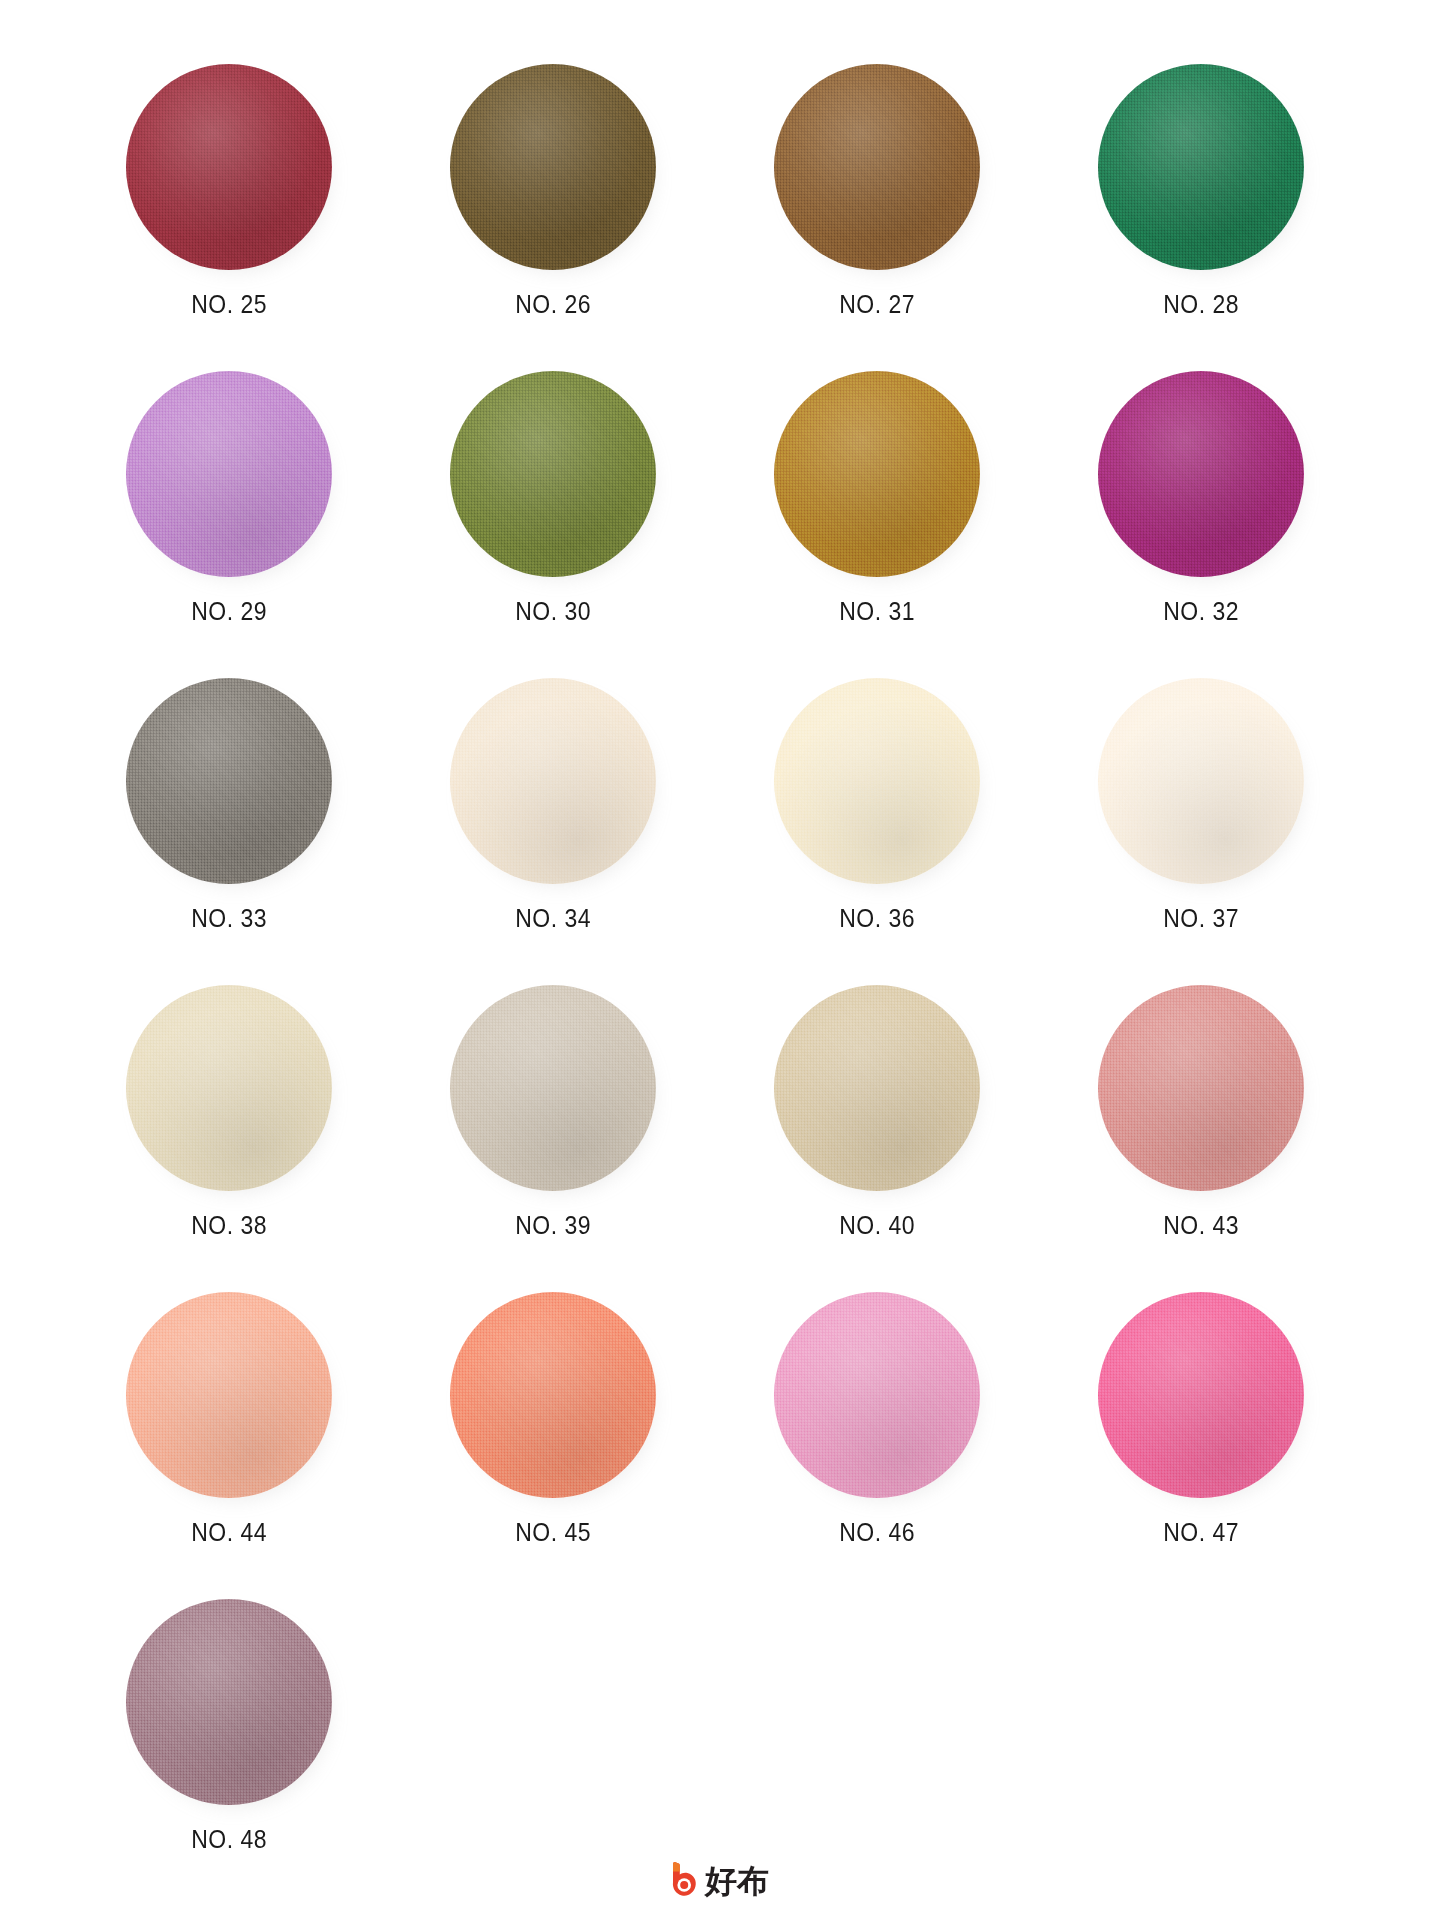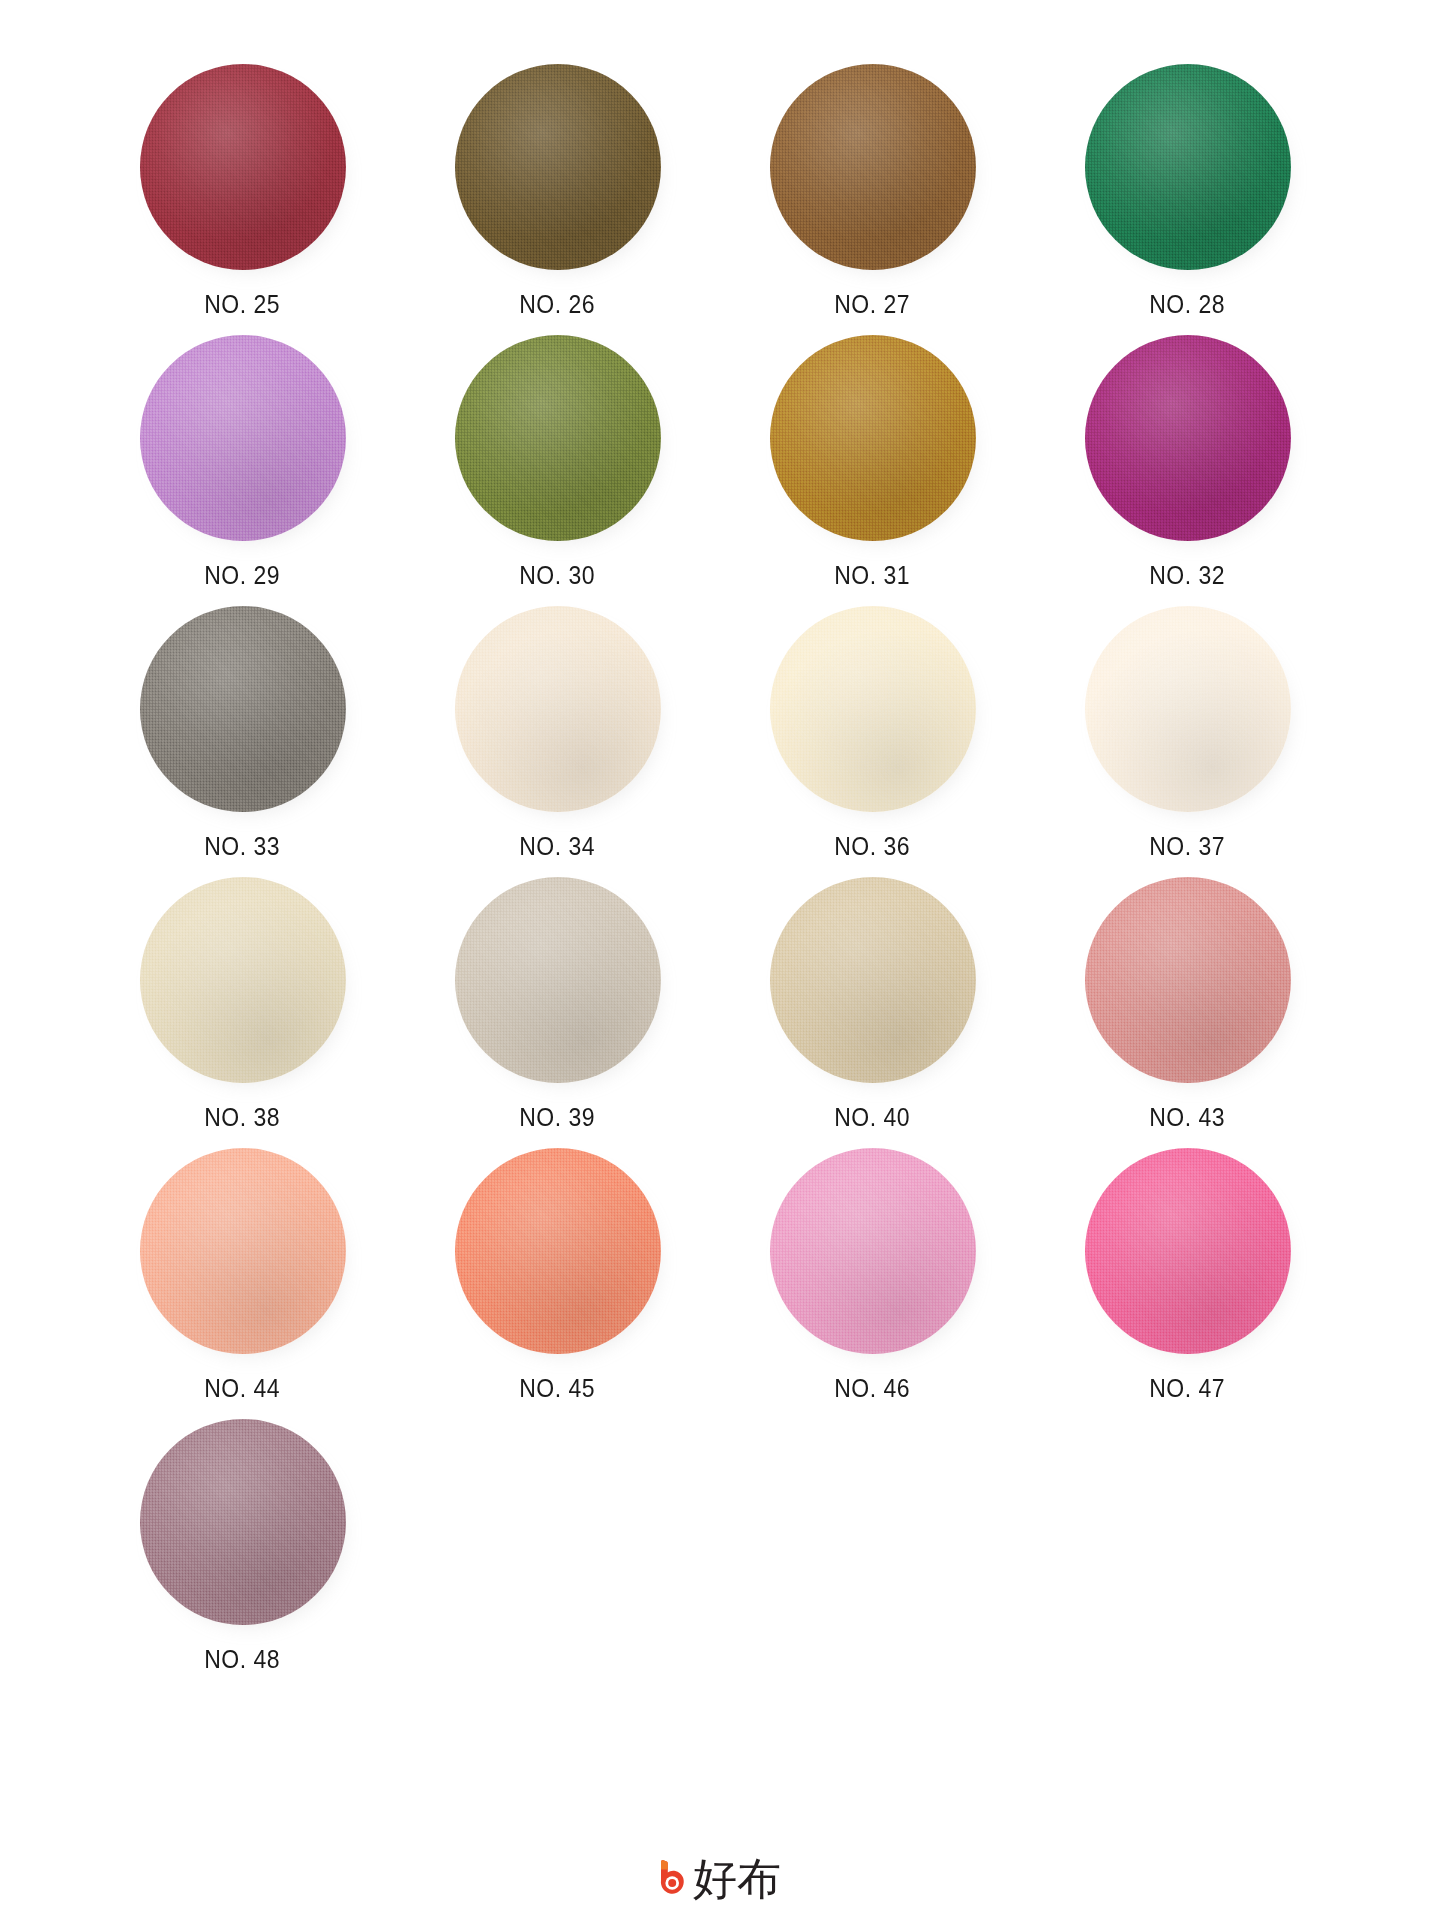--- a/index.html
+++ b/index.html
@@ -25,20 +25,21 @@
     padding: 62px 85px 0 85px;
   }
 
   .swatch-grid {
     display: grid;
     grid-template-columns: repeat(4, 1fr);
     grid-template-rows: repeat(6, 271px);
     column-gap: 0px;
     row-gap: 0px;
     width: 1260px;
+    gap: 36px;
   }
 
   .swatch-cell {
     position: relative;
     display: flex;
     flex-direction: column;
     align-items: center;
     justify-content: flex-start;
   }
 
@@ -128,24 +129,24 @@
     align-items: center;
     gap: 4px;
   }
   .brand-mark {
     width: 40px;
     height: 40px;
     flex: 0 0 auto;
     display: block;
   }
   .brand-text {
-    font-size: 44px;
+    font-size: 32px;
     line-height: 1;
     color: #231f20;
-    font-weight: 400;
+    font-weight: 700;
     font-family: "DejaVu Sans", "Liberation Sans", sans-serif;
     letter-spacing: 0px;
   }
 </style>
 </head>
 <body>
 
 <div class="sheet">
 
   <div class="swatch-grid">

